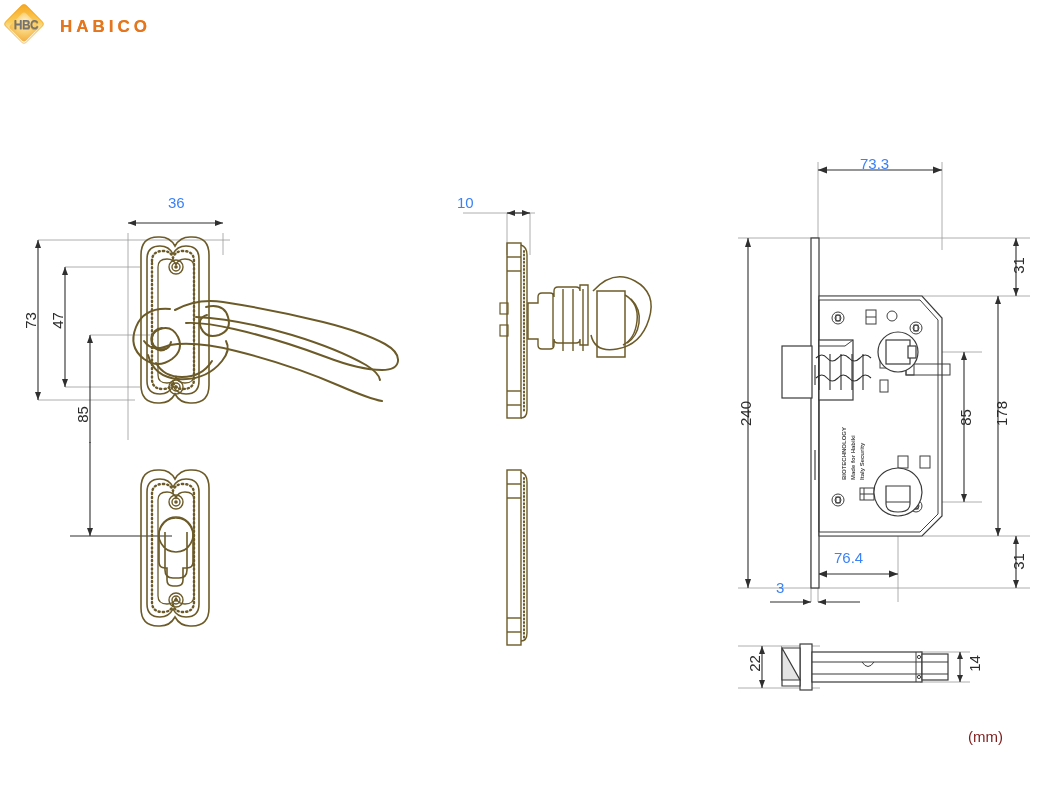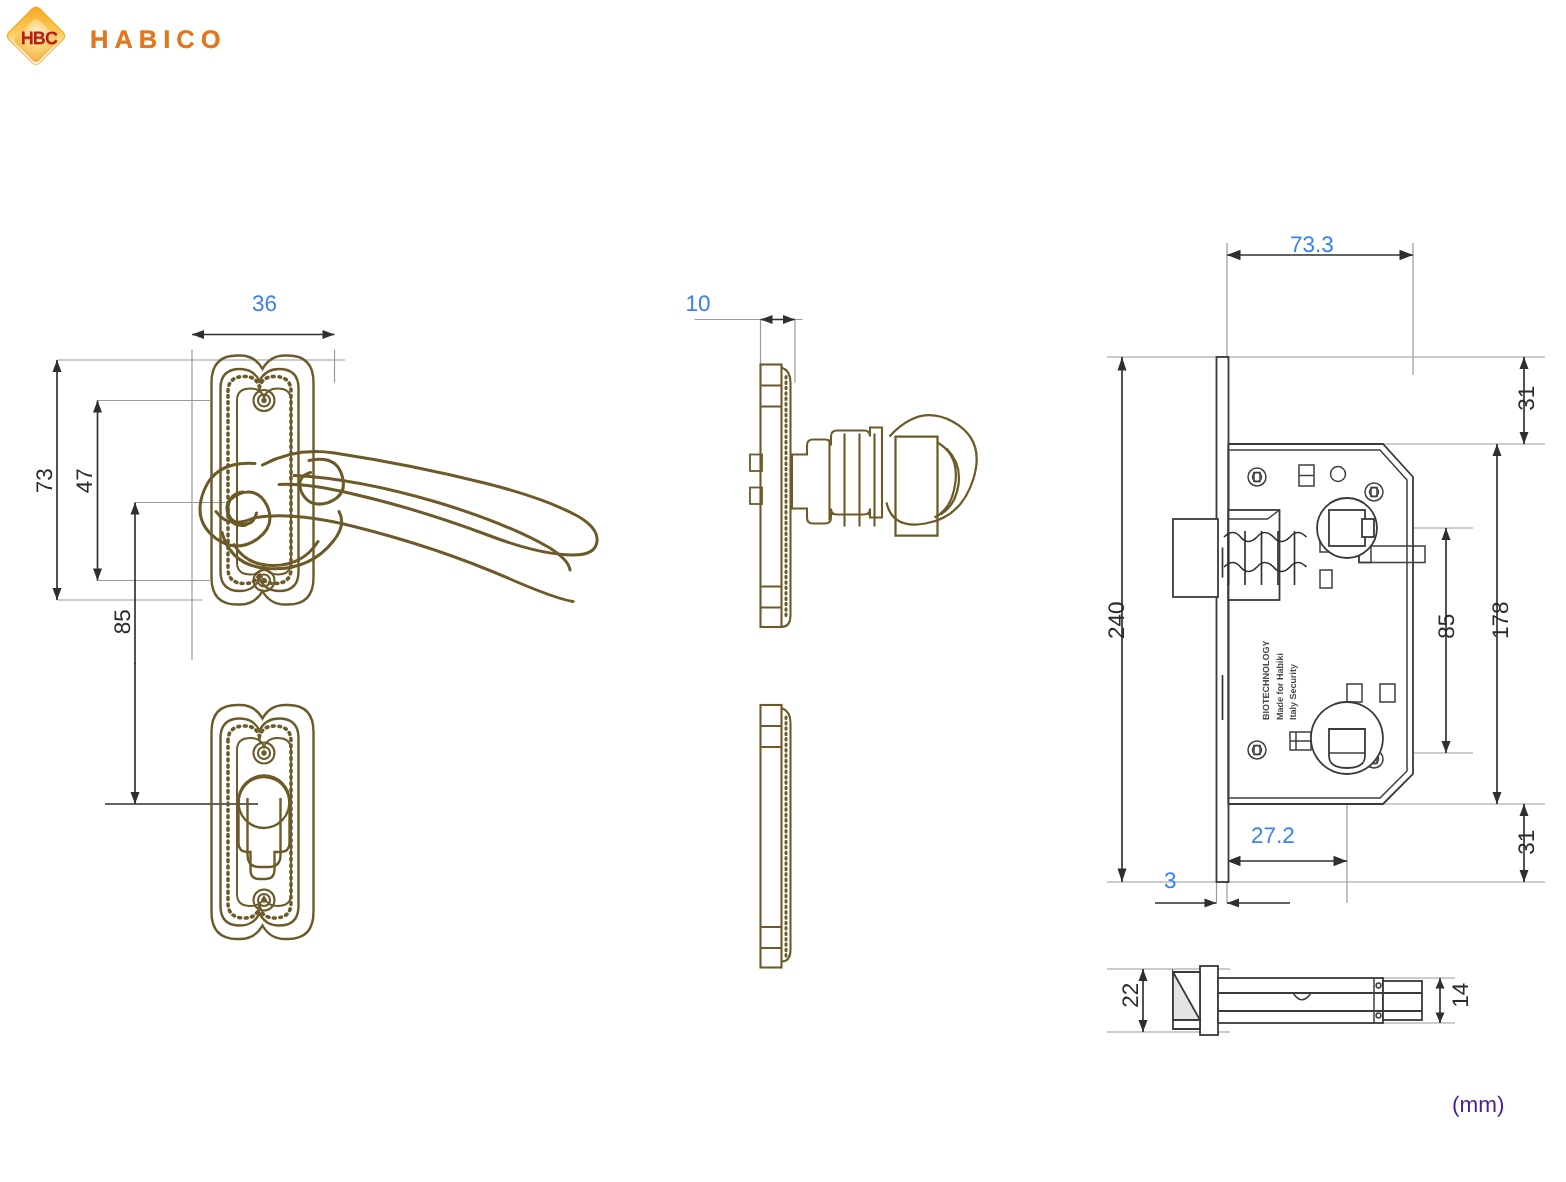--- a/index.html
+++ b/index.html
@@ -10,30 +10,30 @@
   #brand{left:6px;top:4px;width:260px;height:46px;display:flex;align-items:center;gap:12px;}
   #brand .mark{width:42px;height:42px;position:relative;}
   #brand .mark .dia{position:absolute;left:3px;top:3px;width:30px;height:30px;
       transform:rotate(45deg);border-radius:4px;
       background:linear-gradient(135deg,#f7a41d 0%,#fbcd5a 45%,#f5f0dd 70%,#ffffff 100%);
       box-shadow:0 0 0 1px rgba(240,160,30,.55) inset;}
   #brand .mark .dia2{position:absolute;left:7px;top:10px;width:22px;height:22px;
       transform:rotate(45deg);border-radius:3px;
       background:radial-gradient(circle at 35% 30%,#fff8e5 0%,#f9c85c 55%,#f09a17 100%);opacity:.85;}
   #brand .mark .hbc{position:absolute;left:4px;top:12px;width:32px;text-align:center;
-      font-size:12px;font-weight:bold;color:#b91c1c;letter-spacing:-.5px;
+      font-size:12px;font-weight:bold;color:#737373;letter-spacing:-.5px;
       text-shadow:0 1px 0 rgba(200,140,20,.7);}
   #brand .wordmark{font-size:17px;font-weight:bold;letter-spacing:4px;color:#e8731c;
       background:linear-gradient(180deg,#f3a13a 0%,#e2691a 100%);
       -webkit-background-clip:text;background-clip:text;color:#e3761f;}
   
   .dim{font-size:15px;color:#3b82f6;white-space:nowrap;line-height:1;}
   .dimv{font-size:15px;color:#2b2b2b;white-space:nowrap;line-height:1;
         transform:rotate(-90deg);transform-origin:center center;}
-  .unit{font-size:15px;color:#4c1d95;}
+  .unit{font-size:15px;color:#7f1d1d;}
   svg{display:block;}
   .gold{stroke:#6c5b28;fill:none;}
   .thin{stroke:#3f3f3f;stroke-width:1;fill:none;}
   .xline{stroke:#9a9a9a;stroke-width:.8;fill:none;}
   .dark{stroke:#2f2f2f;stroke-width:1.1;fill:none;}
   .lockbody{stroke:#3a3a3a;stroke-width:1.2;fill:#ffffff;}
   .plateTxt{font-size:6px;fill:#4a4a4a;font-family:"Liberation Sans",sans-serif;font-weight:bold;}
 </style>
 </head>
 <body>
@@ -391,21 +391,21 @@
       <text x="0" y="18" class="plateTxt">Italy Security</text>
     </g>
   </svg>
 
   <div class="abs dim" style="left:140px;top:6px;">73.3</div>
   <div class="abs dimv" style="left:278px;top:108px;width:40px;text-align:center;">31</div>
   <div class="abs dimv" style="left:278px;top:404px;width:40px;text-align:center;">31</div>
   <div class="abs dimv" style="left:2px;top:256px;width:46px;text-align:center;">240</div>
   <div class="abs dimv" style="left:258px;top:256px;width:46px;text-align:center;">178</div>
   <div class="abs dimv" style="left:222px;top:260px;width:46px;text-align:center;">85</div>
-  <div class="abs dim" style="left:114px;top:400px;">27.2</div>
+  <div class="abs dim" style="left:114px;top:400px;">76.4</div>
   <div class="abs dim" style="left:56px;top:430px;">3</div>
 </div>
 
 <div class="abs" style="left:720px;top:630px;width:324px;height:90px;">
   <svg width="324" height="90" viewBox="0 0 324 90">
     <g class="xline">
       <line x1="18" y1="16" x2="100" y2="16"></line>
       <line x1="18" y1="58" x2="100" y2="58"></line>
       <line x1="200" y1="22" x2="250" y2="22"></line>
       <line x1="200" y1="52" x2="250" y2="52"></line>

